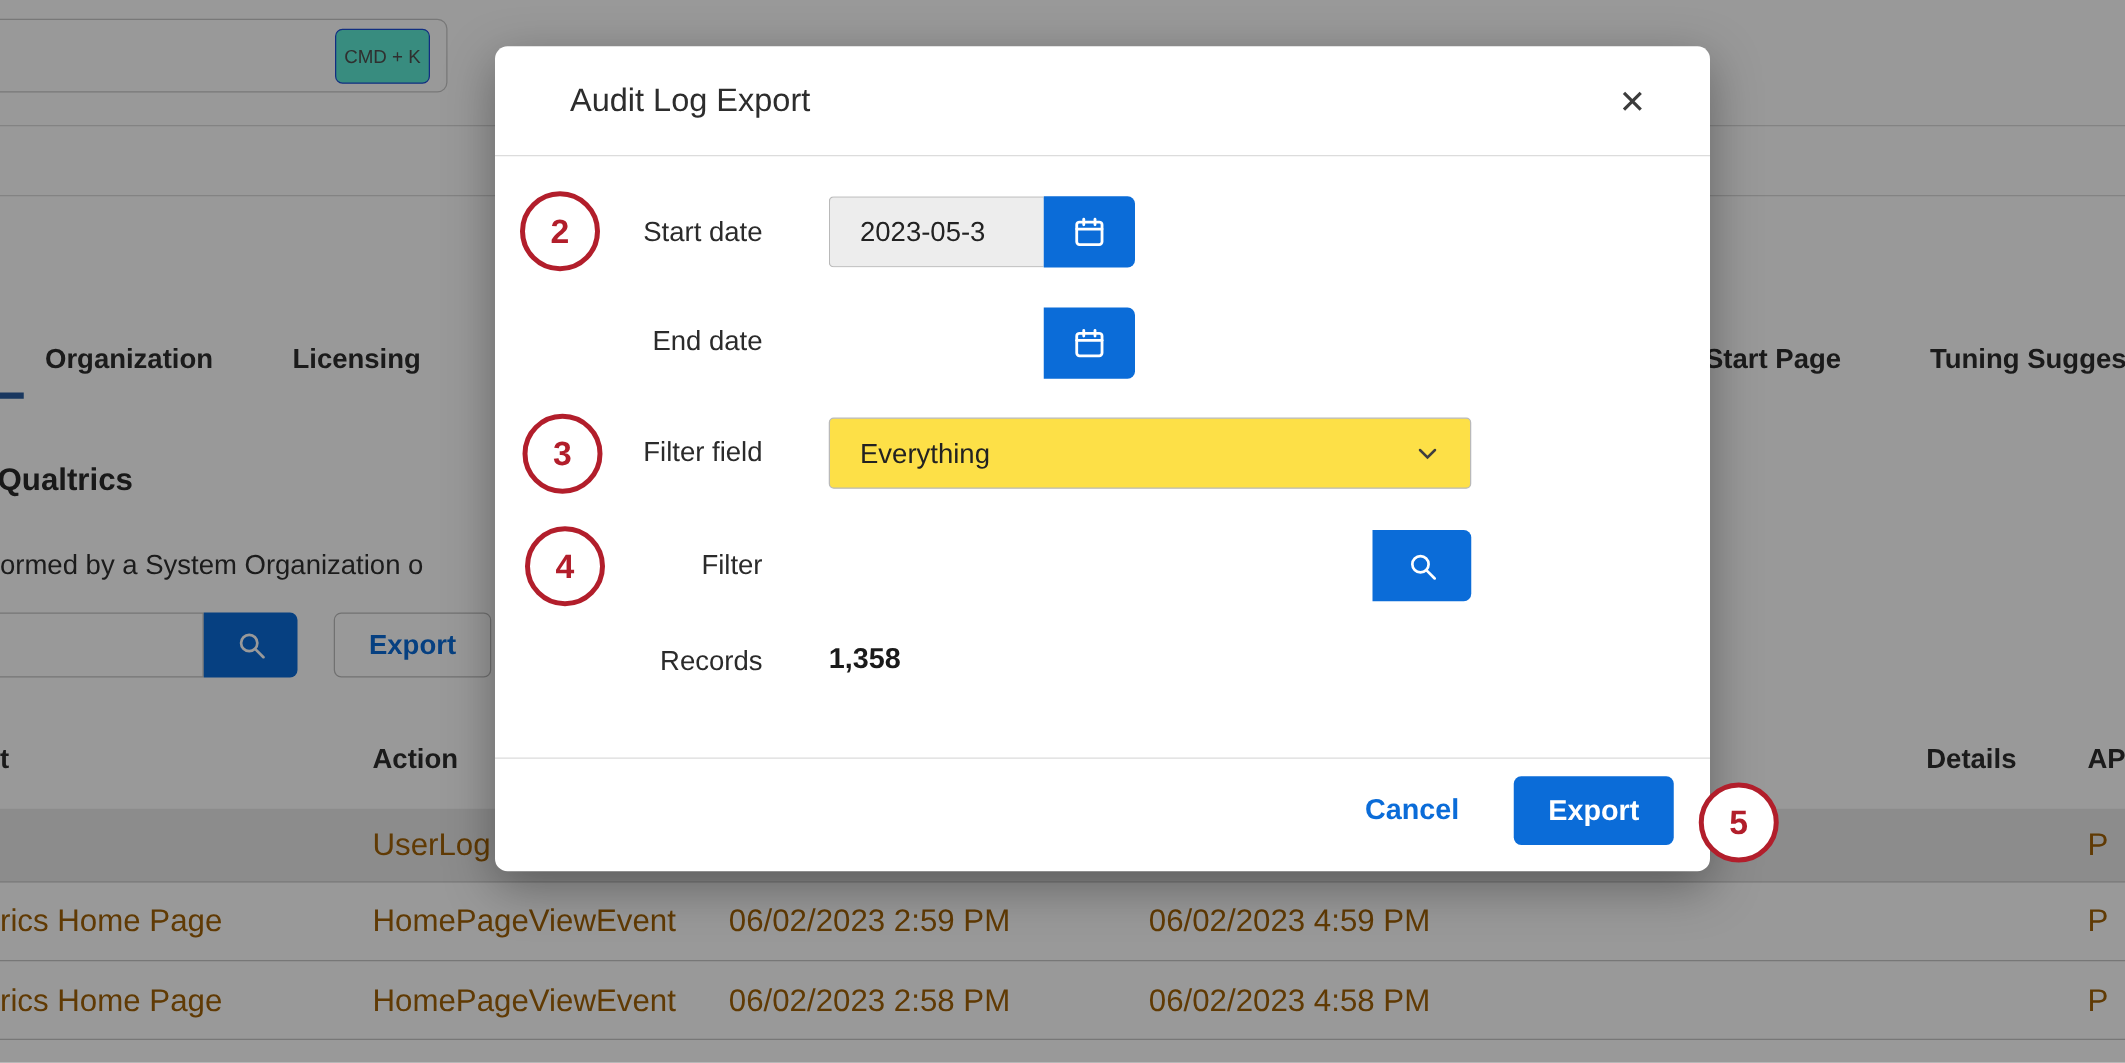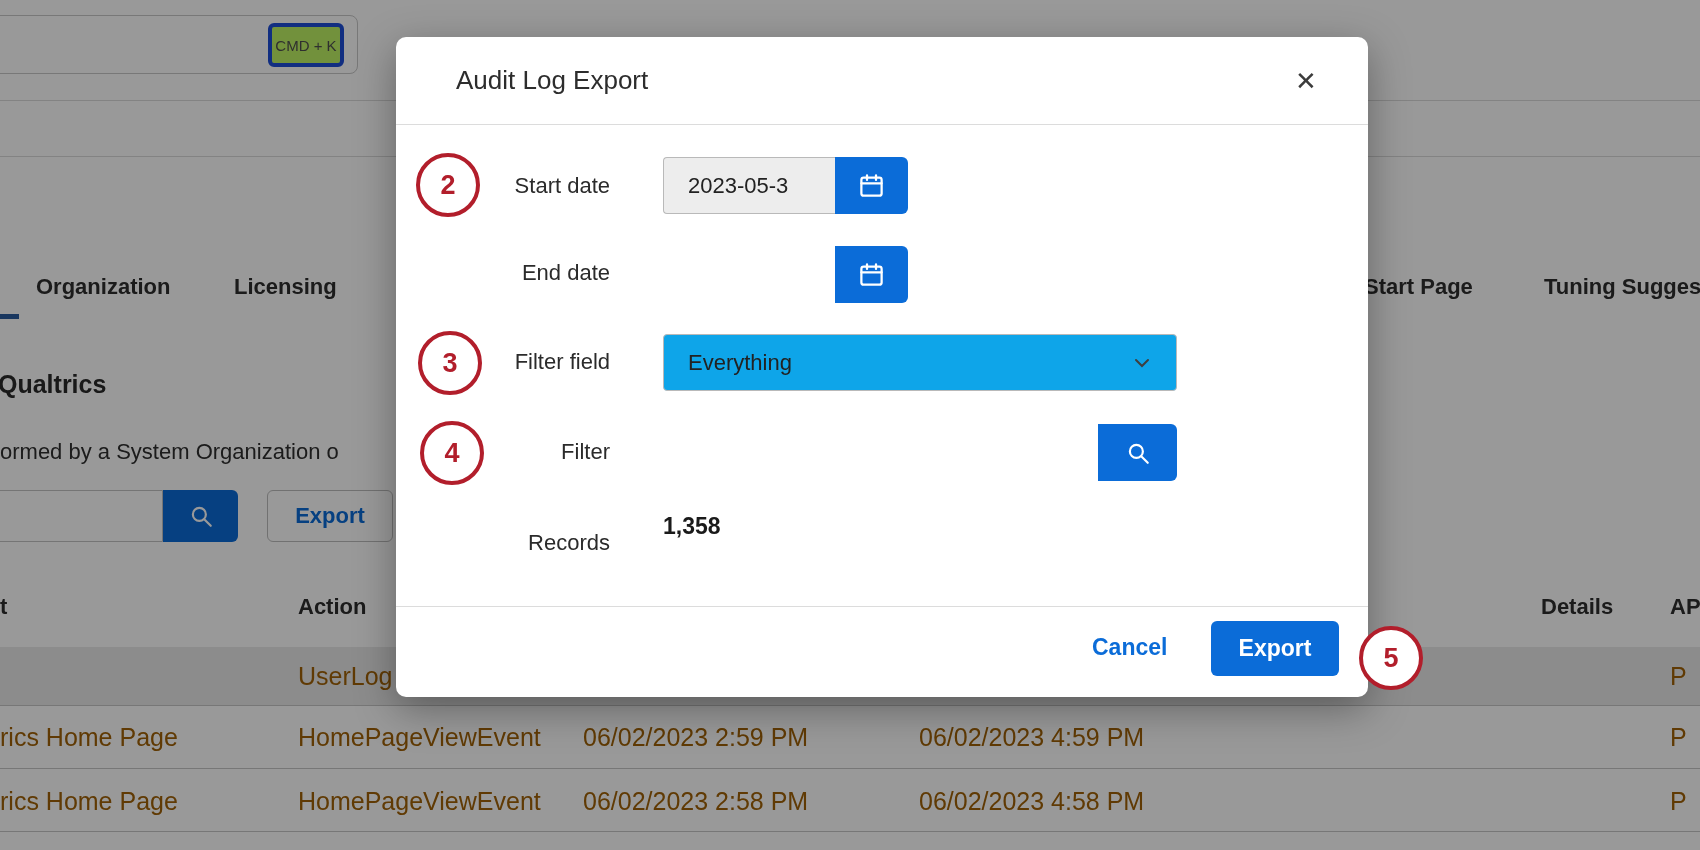--- a/index.html
+++ b/index.html
@@ -18,23 +18,23 @@
   }
   .abs { position: absolute; }
 
   
   .bg-search-bar {
     left: -30px; top: 15px; width: 388px; height: 59px;
     background: #fff; border: 1px solid #c8c8c8; border-radius: 8px;
   }
   .cmdk-badge {
     left: 268px; top: 23px; width: 76px; height: 44px;
-    border: 4px solid #1d4ed8; border-radius: 6px;
+    border: 1px solid #1d4ed8; border-radius: 6px;
     display: flex; align-items: center; justify-content: center;
-    font-size: 15px; color: #4f4f4f; background: #bef264;
+    font-size: 15px; color: #4f4f4f; background: #5eead4;
   }
   .hline { left: 0; right: 0; height: 1px; background: #dadada; }
   .hline1 { top: 100px; }
   .hline2 { top: 156px; }
 
   .bg-tab { top: 274px; font-size: 22px; font-weight: 700; color: #2e2e2e; white-space: nowrap; }
   .tab-indicator { left: 0; top: 314px; width: 19px; height: 5px; background: #2a5d9f; }
 
   .bg-heading { left: -2px; top: 370px; font-size: 25px; font-weight: 600; color: #2a2a2a; white-space: nowrap; }
   .bg-desc { left: 0; top: 439px; font-size: 22px; color: #2f2f2f; white-space: nowrap; }
@@ -108,42 +108,42 @@
   .annot-5 { left: 1359px; top: 626px; z-index: 60; }
 
   .field-label {
     position: absolute; right: 758px; font-size: 22px; color: #2b2b2b;
     white-space: nowrap; line-height: 30px;
   }
   .lbl-start   { top: 134px; }
   .lbl-end     { top: 221px; }
   .lbl-filterfield { top: 310px; }
   .lbl-filter  { top: 400px; }
-  .lbl-records { top: 477px; margin-top: 14px; }
+  .lbl-records { top: 477px; }
 
   .date-input {
     position: absolute; left: 267px; width: 172px; height: 57px;
     background: #ededed; border: 1px solid var(--border-gray);
     border-right: none; border-radius: 4px 0 0 4px;
     font-size: 22px; color: #222; padding-left: 24px;
     font-family: inherit; outline: none;
   }
   .di-start { top: 120px; }
   .di-end   { top: 209px; }
   .cal-btn {
     position: absolute; left: 439px; width: 73px; height: 57px;
     background: var(--blue); border: none; border-radius: 0 6px 6px 0;
     display: flex; align-items: center; justify-content: center; cursor: pointer;
   }
   .cb-start { top: 120px; }
   .cb-end   { top: 209px; }
 
   .select-box {
     position: absolute; left: 267px; top: 297px; width: 514px; height: 57px;
-    background: #0ea5e9; border: 1px solid var(--border-gray); border-radius: 4px;
+    background: #fde047; border: 1px solid var(--border-gray); border-radius: 4px;
     display: flex; align-items: center; cursor: pointer;
   }
   .select-value { font-size: 22px; color: #222; padding-left: 24px; flex: 1; }
   .select-chevron { padding-right: 26px; display: flex; align-items: center; }
 
   .filter-input {
     position: absolute; left: 267px; top: 387px; width: 435px; height: 57px;
     background: #fff; border: 1px solid var(--border-gray); border-right: none;
     border-radius: 4px 0 0 4px; font-size: 22px; color: #222; padding-left: 24px;
     font-family: inherit; outline: none;

